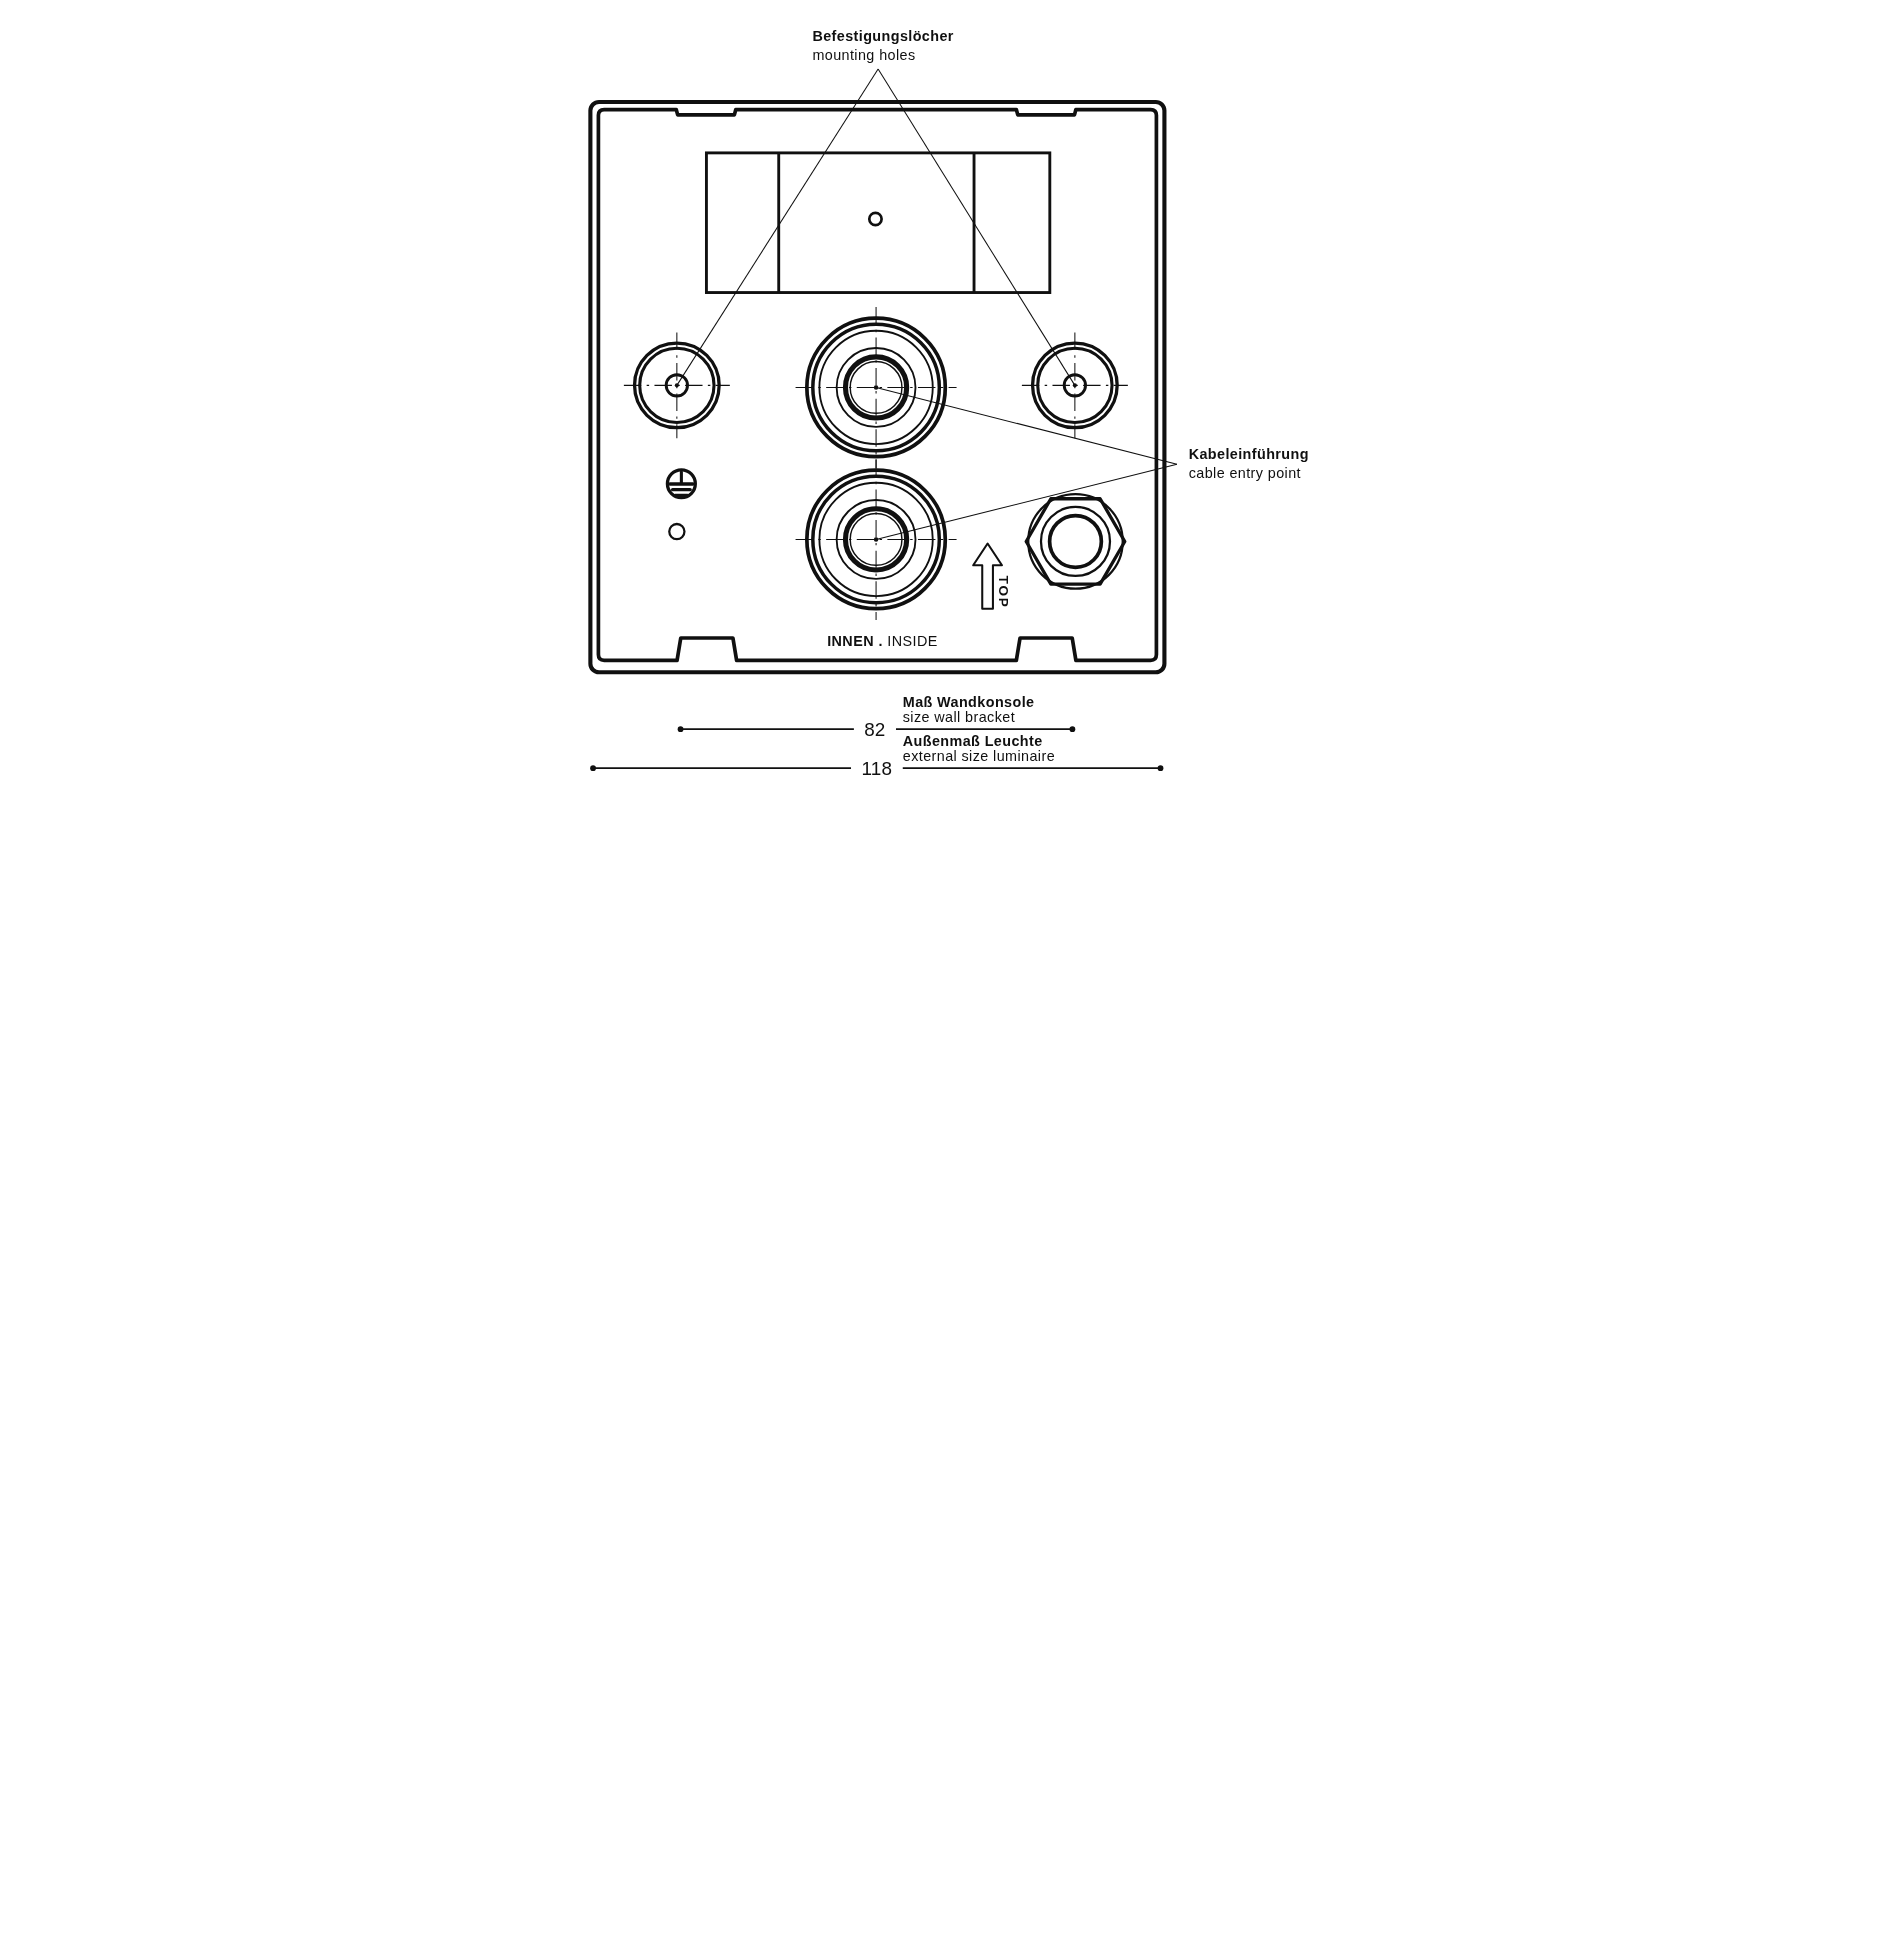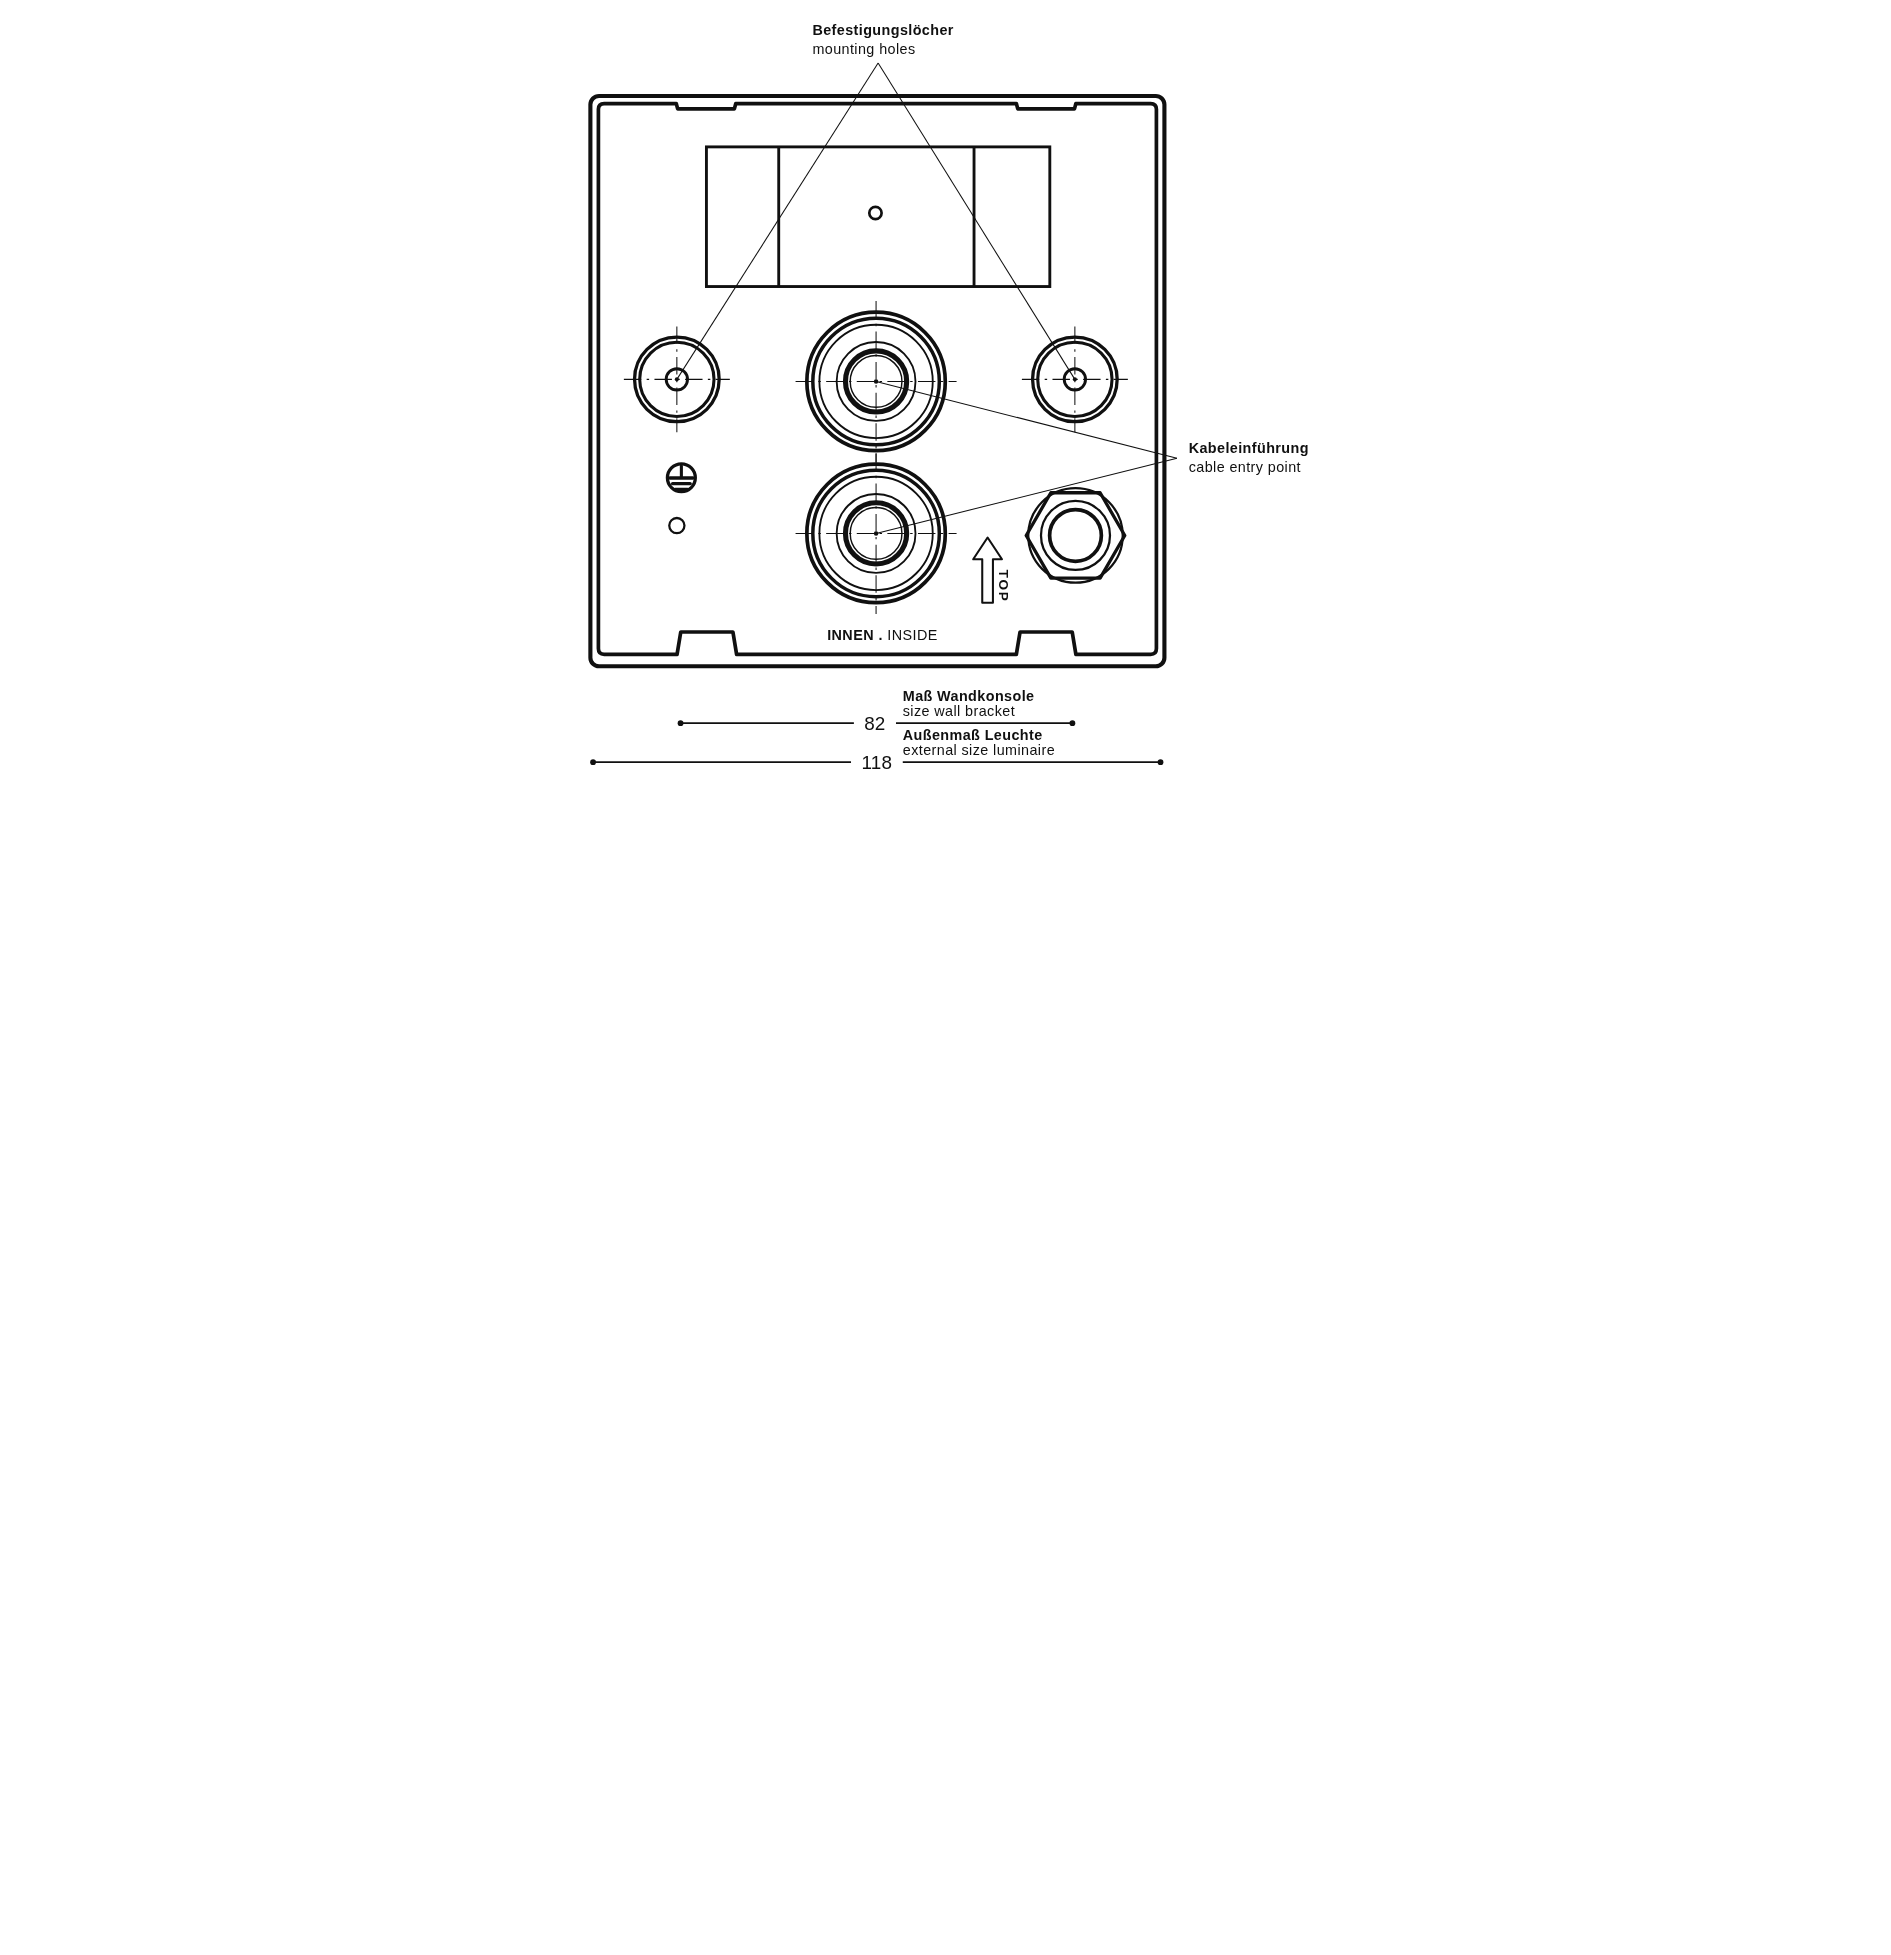--- a/index.html
+++ b/index.html
@@ -3,21 +3,21 @@
 <meta charset="utf-8">
 <style>
   html, body {
     margin: 0;
     padding: 0;
     background: #ffffff;
   }
   .page {
     width: 100%;
     max-width: 756px;
-    margin: 6px auto;
+    margin: 12px auto;
     background: #ffffff;
   }
   svg {
     display: block;
     width: 100%;
     height: auto;
     font-family: "Liberation Sans", sans-serif;
   }
   .ln   { stroke: #101010; fill: none; }
   .fil  { fill: #101010; stroke: none; }

